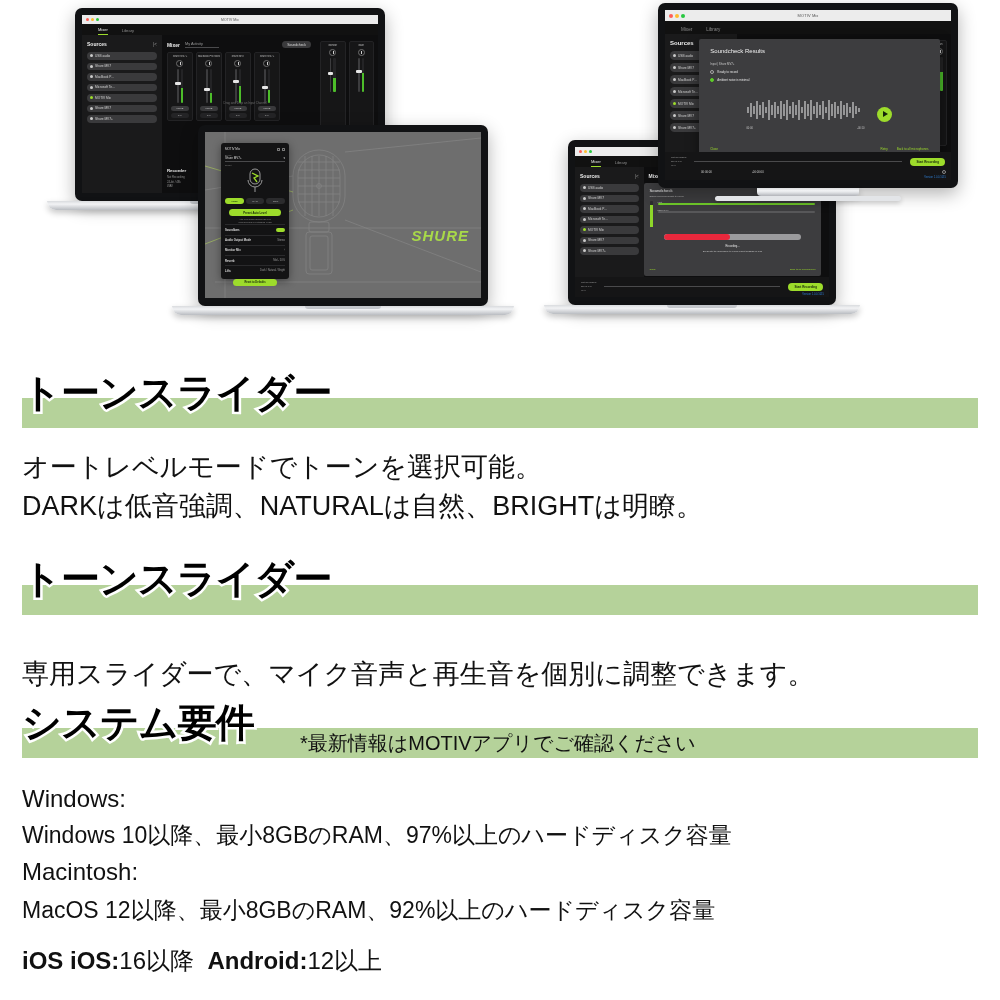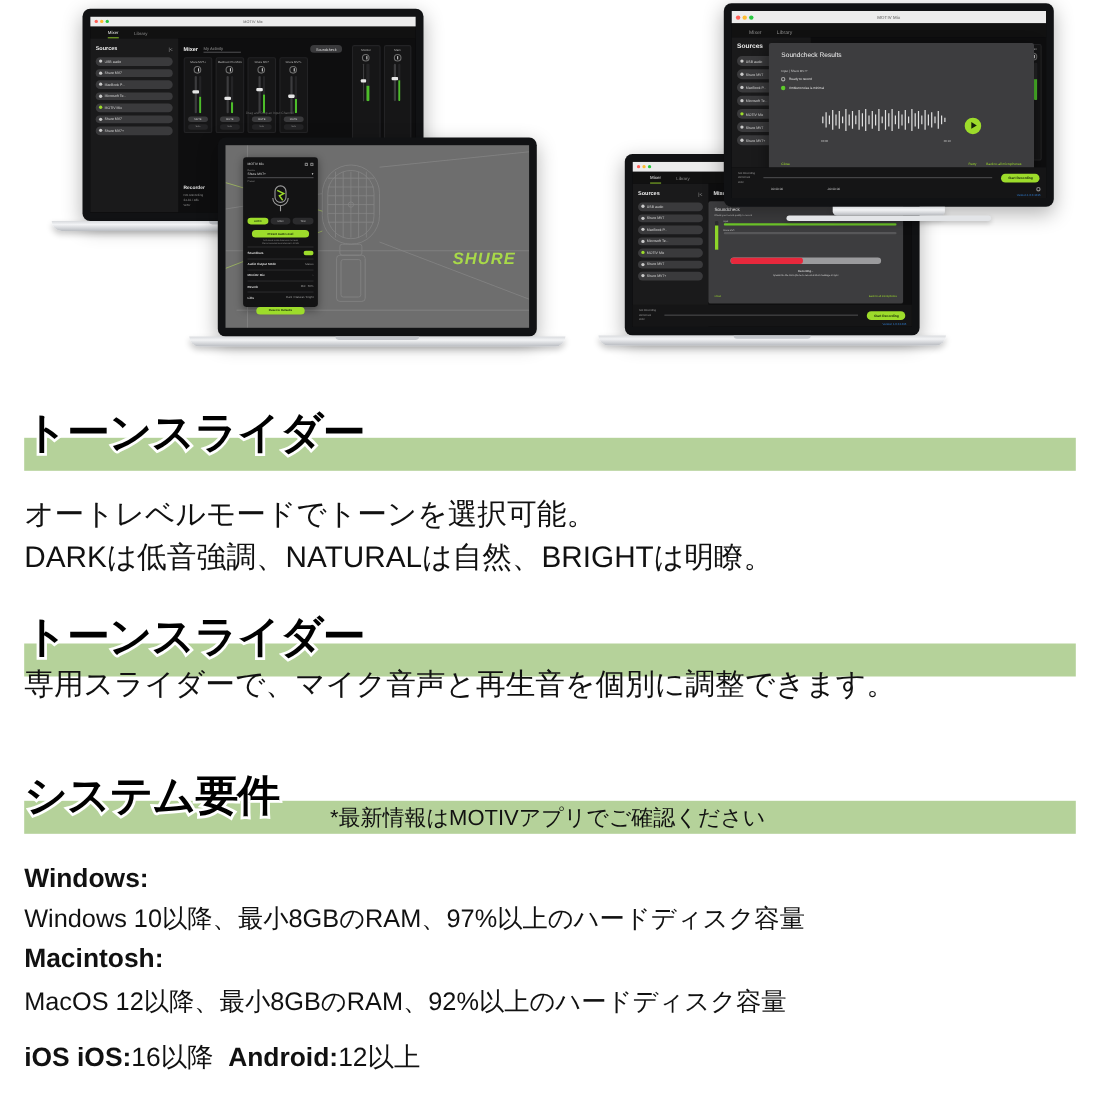--- a/index.html
+++ b/index.html
@@ -169,21 +169,21 @@
   .sec { position: absolute; left: 0; width: 1000px; }
   .band { position: absolute; left: 22px; height: 30px; background: #b5d29a; }
   .hd {
     position: relative; font-size: 39px; font-weight: bold; color: #000;
     -webkit-text-stroke: 5px #ffffff; paint-order: stroke fill;
     letter-spacing: -1px; white-space: nowrap;
   }
   .hd-wrap { position: absolute; left: 22px; }
   .body-txt { position: absolute; left: 22px; font-size: 27px; color: #111; line-height: 1.44; white-space: nowrap; }
   .note-txt { position: absolute; font-size: 20px; color: #111; white-space: nowrap; }
-  .req-b { position: absolute; left: 22px; font-size: 24px; font-weight: bold; color: #111; white-space: nowrap; }
+  .req-b { position: absolute; left: 22px; font-size: 24px; font-weight: normal; color: #111; white-space: nowrap; }
   .req-n { position: absolute; left: 22px; font-size: 23px; color: #111; white-space: nowrap; }
   .req-mix { position: absolute; left: 22px; font-size: 24px; color: #111; white-space: nowrap; }
   .req-mix b { font-weight: bold; }
 </style>
 </head>
 <body>
 
 <div id="page">
 
   <div id="hero">
@@ -743,21 +743,21 @@
     </div>
     <div class="body-txt" style="top:448px;">オートレベルモードでトーンを選択可能。</div>
     <div class="body-txt" style="top:487px;">DARKは低音強調、NATURALは自然、BRIGHTは明瞭。</div>
   </div>
 
   <div class="sec">
     <div class="band" style="top:585px; width:956px;"></div>
     <div class="hd-wrap" style="top:552px;">
       <div class="hd">トーンスライダー</div>
     </div>
-    <div class="body-txt" style="top:603px;">専用スライダーで、マイク音声と再生音を個別に調整できます。</div>
+    <div class="body-txt" style="top:657px;font-family:Liberation Mono, monospace;">専用スライダーで、マイク音声と再生音を個別に調整できます。</div>
   </div>
 
   <div class="sec">
     <div class="band" style="top:728px; width:956px;"></div>
     <div class="hd-wrap" style="top:696px;">
       <div class="hd">システム要件</div>
     </div>
     <div class="note-txt" style="left:300px; top:730px;">*最新情報はMOTIVアプリでご確認ください</div>
 
     <div class="req-b" style="top:785px;">Windows:</div>

